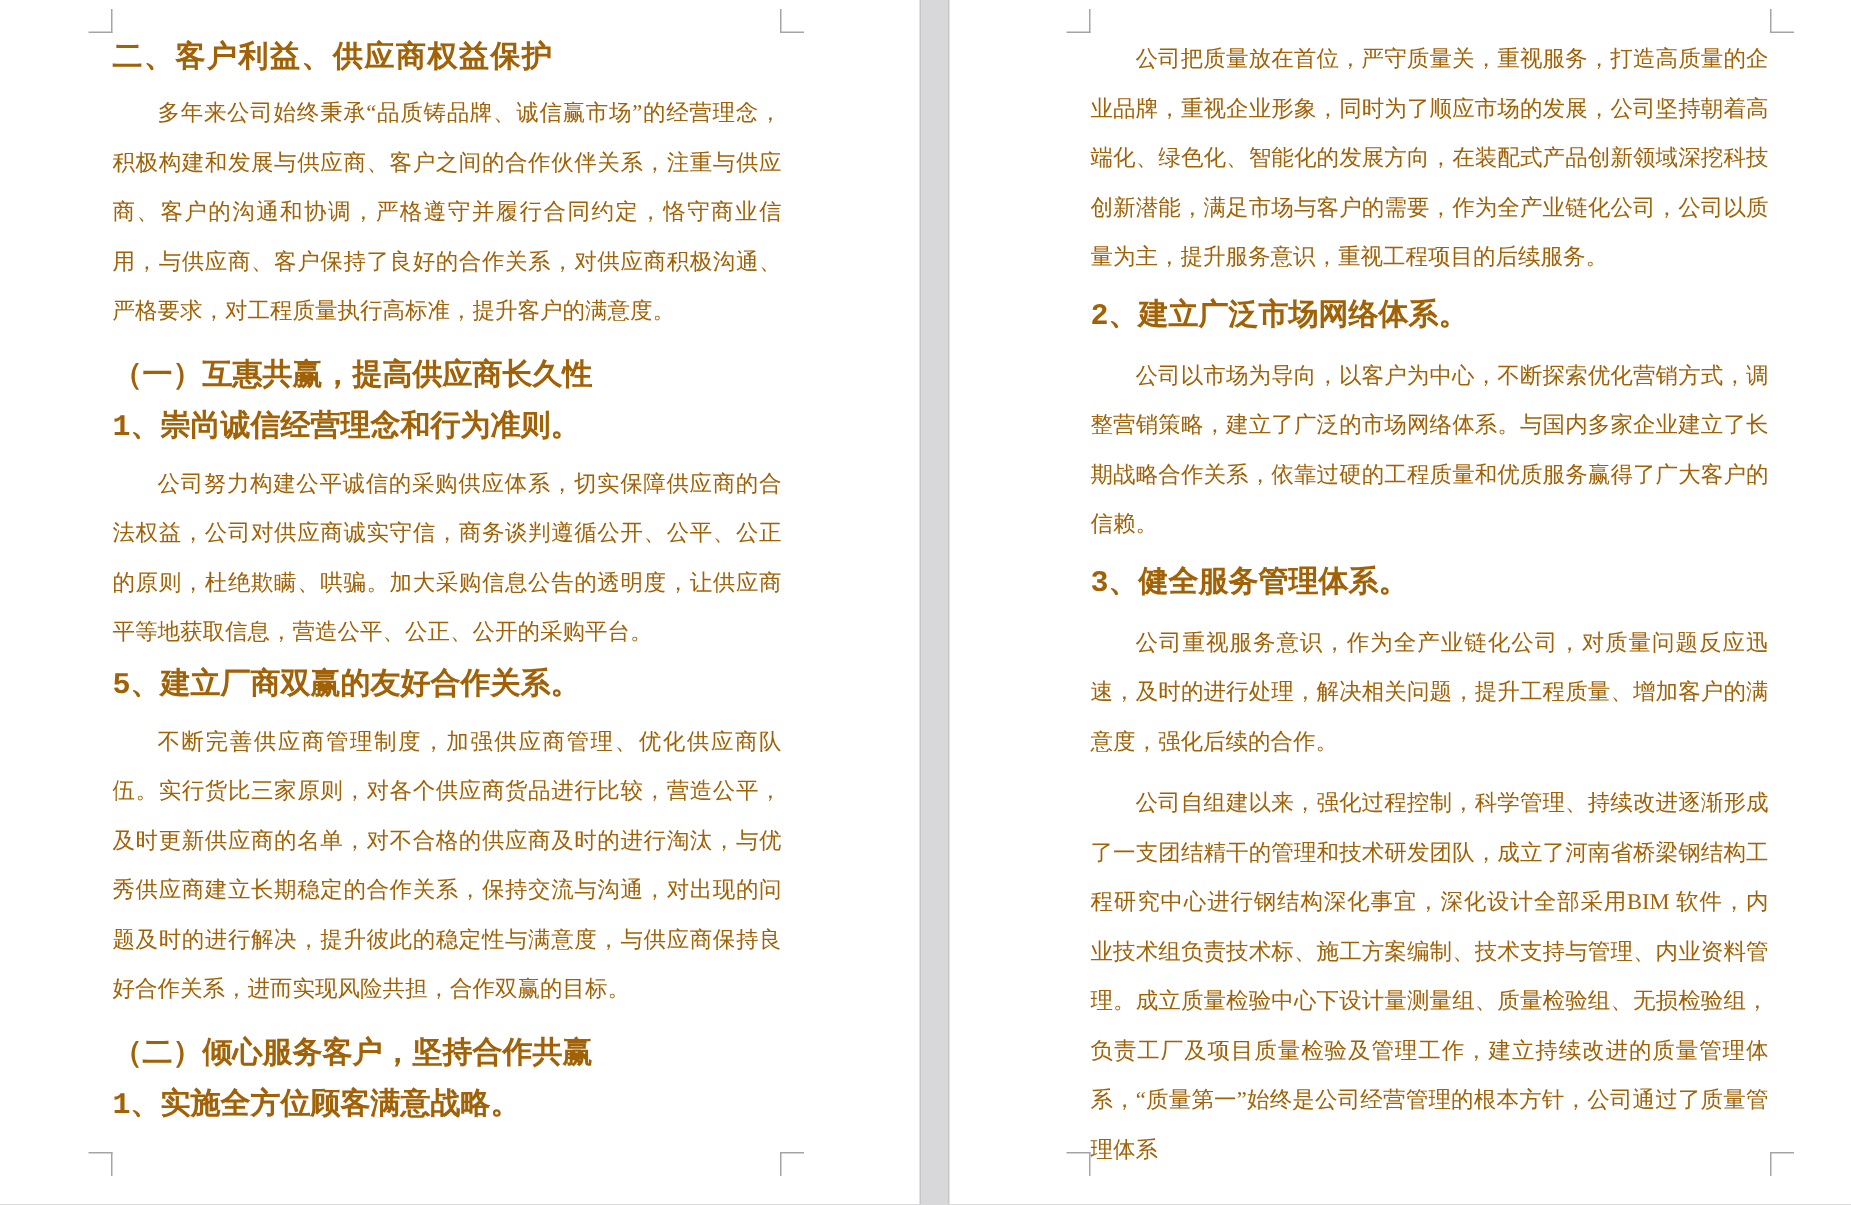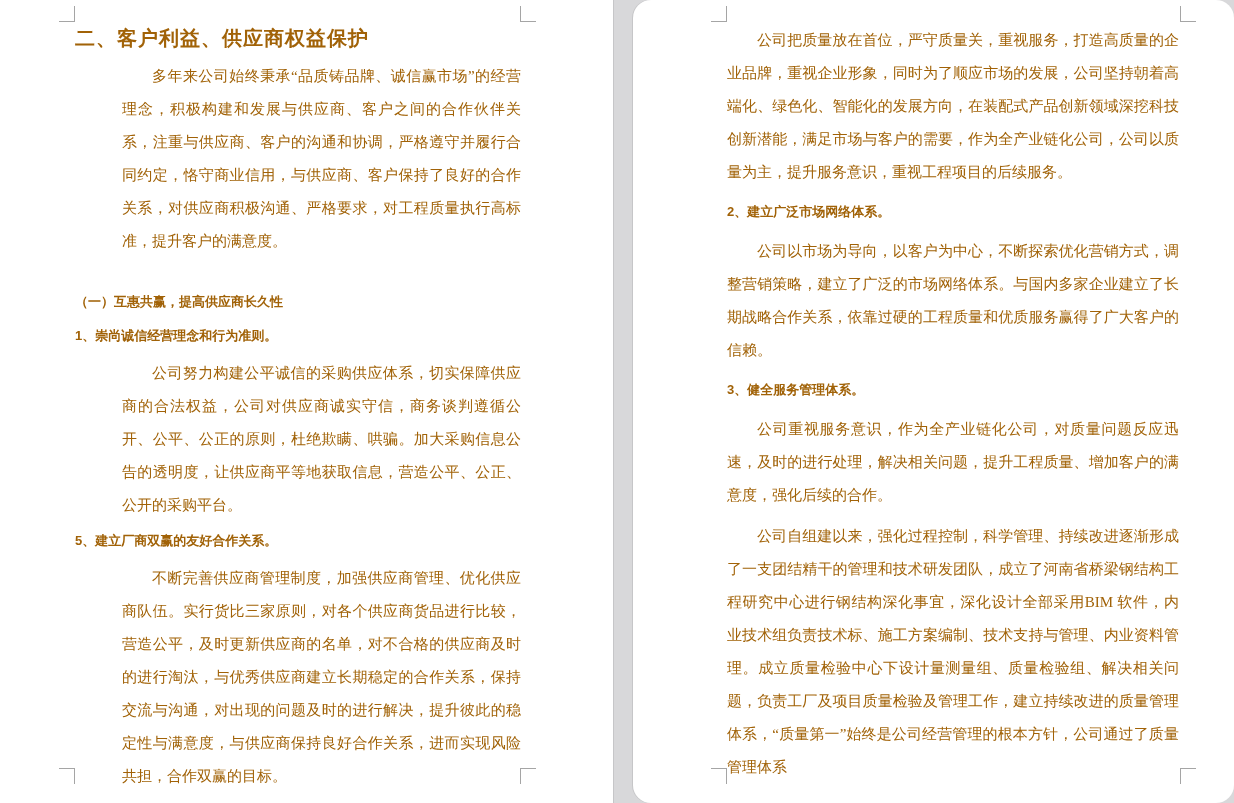--- a/index.html
+++ b/index.html
@@ -7,21 +7,21 @@
     position:relative;
     width:1234px;height:803px;
     background:#d8d8da;
     overflow:hidden;
     font-family:"Liberation Serif",serif;
   }
   .page{
     position:absolute;top:0;height:803px;background:#ffffff;
   }
   .page-left{left:0;width:613px;box-shadow:1px 0 0 #c6c6c8;}
-  .page-right{left:633px;width:601px;box-shadow:-1px 0 0 #c6c6c8;border-radius:18px;}
+  .page-right{left:633px;width:601px;box-shadow:-1px 0 0 #c6c6c8;}
 
   
   .crop{
     position:absolute;width:16px;height:16px;
     border:0 solid #a5a5a5;box-sizing:border-box;
   }
   .crop.tl{border-right-width:1px;border-bottom-width:1px;top:6px;}
   .crop.tr{border-left-width:1px;border-bottom-width:1px;top:6px;}
   .crop.bl{border-right-width:1px;border-top-width:1px;top:768px;}
   .crop.br{border-left-width:1px;border-top-width:1px;top:768px;}
@@ -33,30 +33,30 @@
   .text-area{position:absolute;top:22px;color:#a16207;}
   .page-left  .text-area{left:75px;width:446px;}
   .page-right .text-area{left:94px;width:452px;}
 
   .block{margin:0;}
   .b-h1{
     font-family:"Liberation Sans",sans-serif;
     font-weight:bold;font-size:20px;line-height:32px;letter-spacing:1px;
   }
   .b-h2,.b-h3{
-    font-family:Liberation Sans, sans-serif;
-    font-weight:bold;font-size:13px;line-height:30px;
+    font-family:Liberation Mono, monospace;
+    font-weight:bold;font-size:20px;line-height:30px;
   }
   .b-p{
     font-size:15px;line-height:33px;
     text-align:justify;text-justify:inter-ideograph;
     text-indent:30px;
   }
-  .page-left .b-p{margin-top:6px;margin-left:47px;}
-  .page-left .b-h2{margin-top:29px;}
+  .page-left .b-p{margin-top:6px;}
+  .page-left .b-h2{margin-top:12px;}
   .page-left .b-h3{margin-top:4px;}
   .page-right .block{margin-top:8px;}
   .page-right .block:first-child{margin-top:2px;}
 </style>
 </head>
 <body>
 
 <div class="canvas">
 
   <div class="page page-left">
@@ -81,17 +81,17 @@
     <div class="crop tl"></div>
     <div class="crop tr"></div>
     <div class="crop bl"></div>
     <div class="crop br"></div>
     <div class="text-area">
         <div class="block b-p">公司把质量放在首位，严守质量关，重视服务，打造高质量的企业品牌，重视企业形象，同时为了顺应市场的发展，公司坚持朝着高端化、绿色化、智能化的发展方向，在装配式产品创新领域深挖科技创新潜能，满足市场与客户的需要，作为全产业链化公司，公司以质量为主，提升服务意识，重视工程项目的后续服务。</div>
         <div class="block b-h3">2、建立广泛市场网络体系。</div>
         <div class="block b-p">公司以市场为导向，以客户为中心，不断探索优化营销方式，调整营销策略，建立了广泛的市场网络体系。与国内多家企业建立了长期战略合作关系，依靠过硬的工程质量和优质服务赢得了广大客户的信赖。</div>
         <div class="block b-h3">3、健全服务管理体系。</div>
         <div class="block b-p">公司重视服务意识，作为全产业链化公司，对质量问题反应迅速，及时的进行处理，解决相关问题，提升工程质量、增加客户的满意度，强化后续的合作。</div>
-        <div class="block b-p">公司自组建以来，强化过程控制，科学管理、持续改进逐渐形成了一支团结精干的管理和技术研发团队，成立了河南省桥梁钢结构工程研究中心进行钢结构深化事宜，深化设计全部采用BIM 软件，内业技术组负责技术标、施工方案编制、技术支持与管理、内业资料管理。成立质量检验中心下设计量测量组、质量检验组、解决相关问题，负责工厂及项目质量检验及管理工作，建立持续改进的质量管理体系，“质量第一”始终是公司经营管理的根本方针，公司通过了质量管理体系</div>
+        <div class="block b-p">公司自组建以来，强化过程控制，科学管理、持续改进逐渐形成了一支团结精干的管理和技术研发团队，成立了河南省桥梁钢结构工程研究中心进行钢结构深化事宜，深化设计全部采用BIM 软件，内业技术组负责技术标、施工方案编制、技术支持与管理、内业资料管理。成立质量检验中心下设计量测量组、质量检验组、无损检验组，负责工厂及项目质量检验及管理工作，建立持续改进的质量管理体系，“质量第一”始终是公司经营管理的根本方针，公司通过了质量管理体系</div>
       </div>
   </div>
 
 </div>
 
 </body></html>

